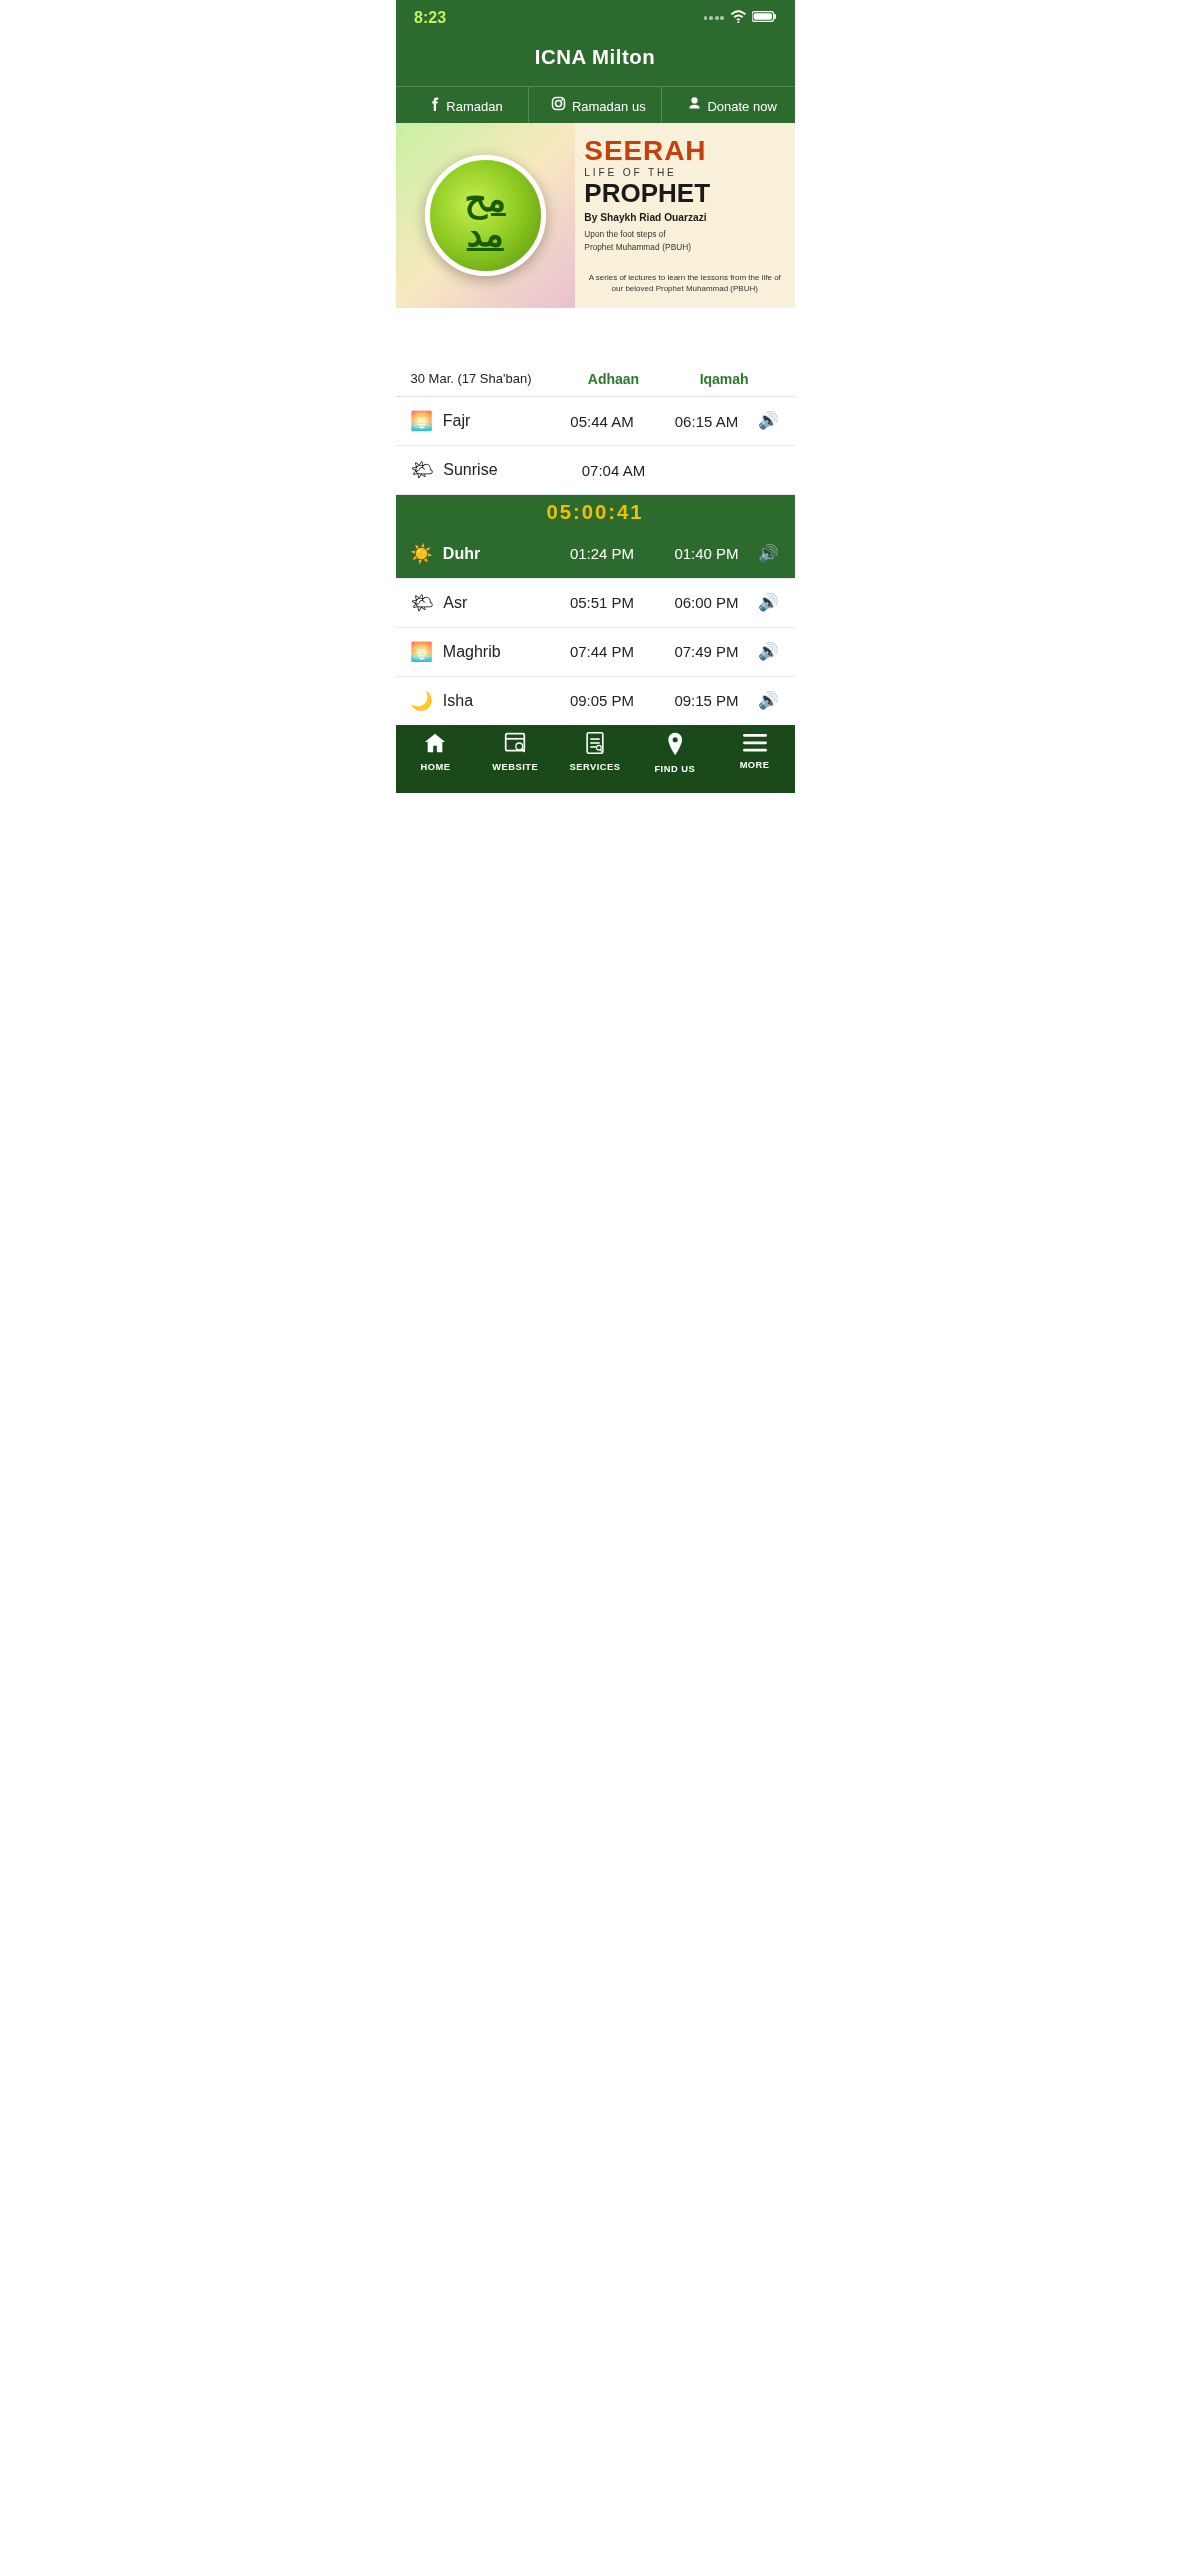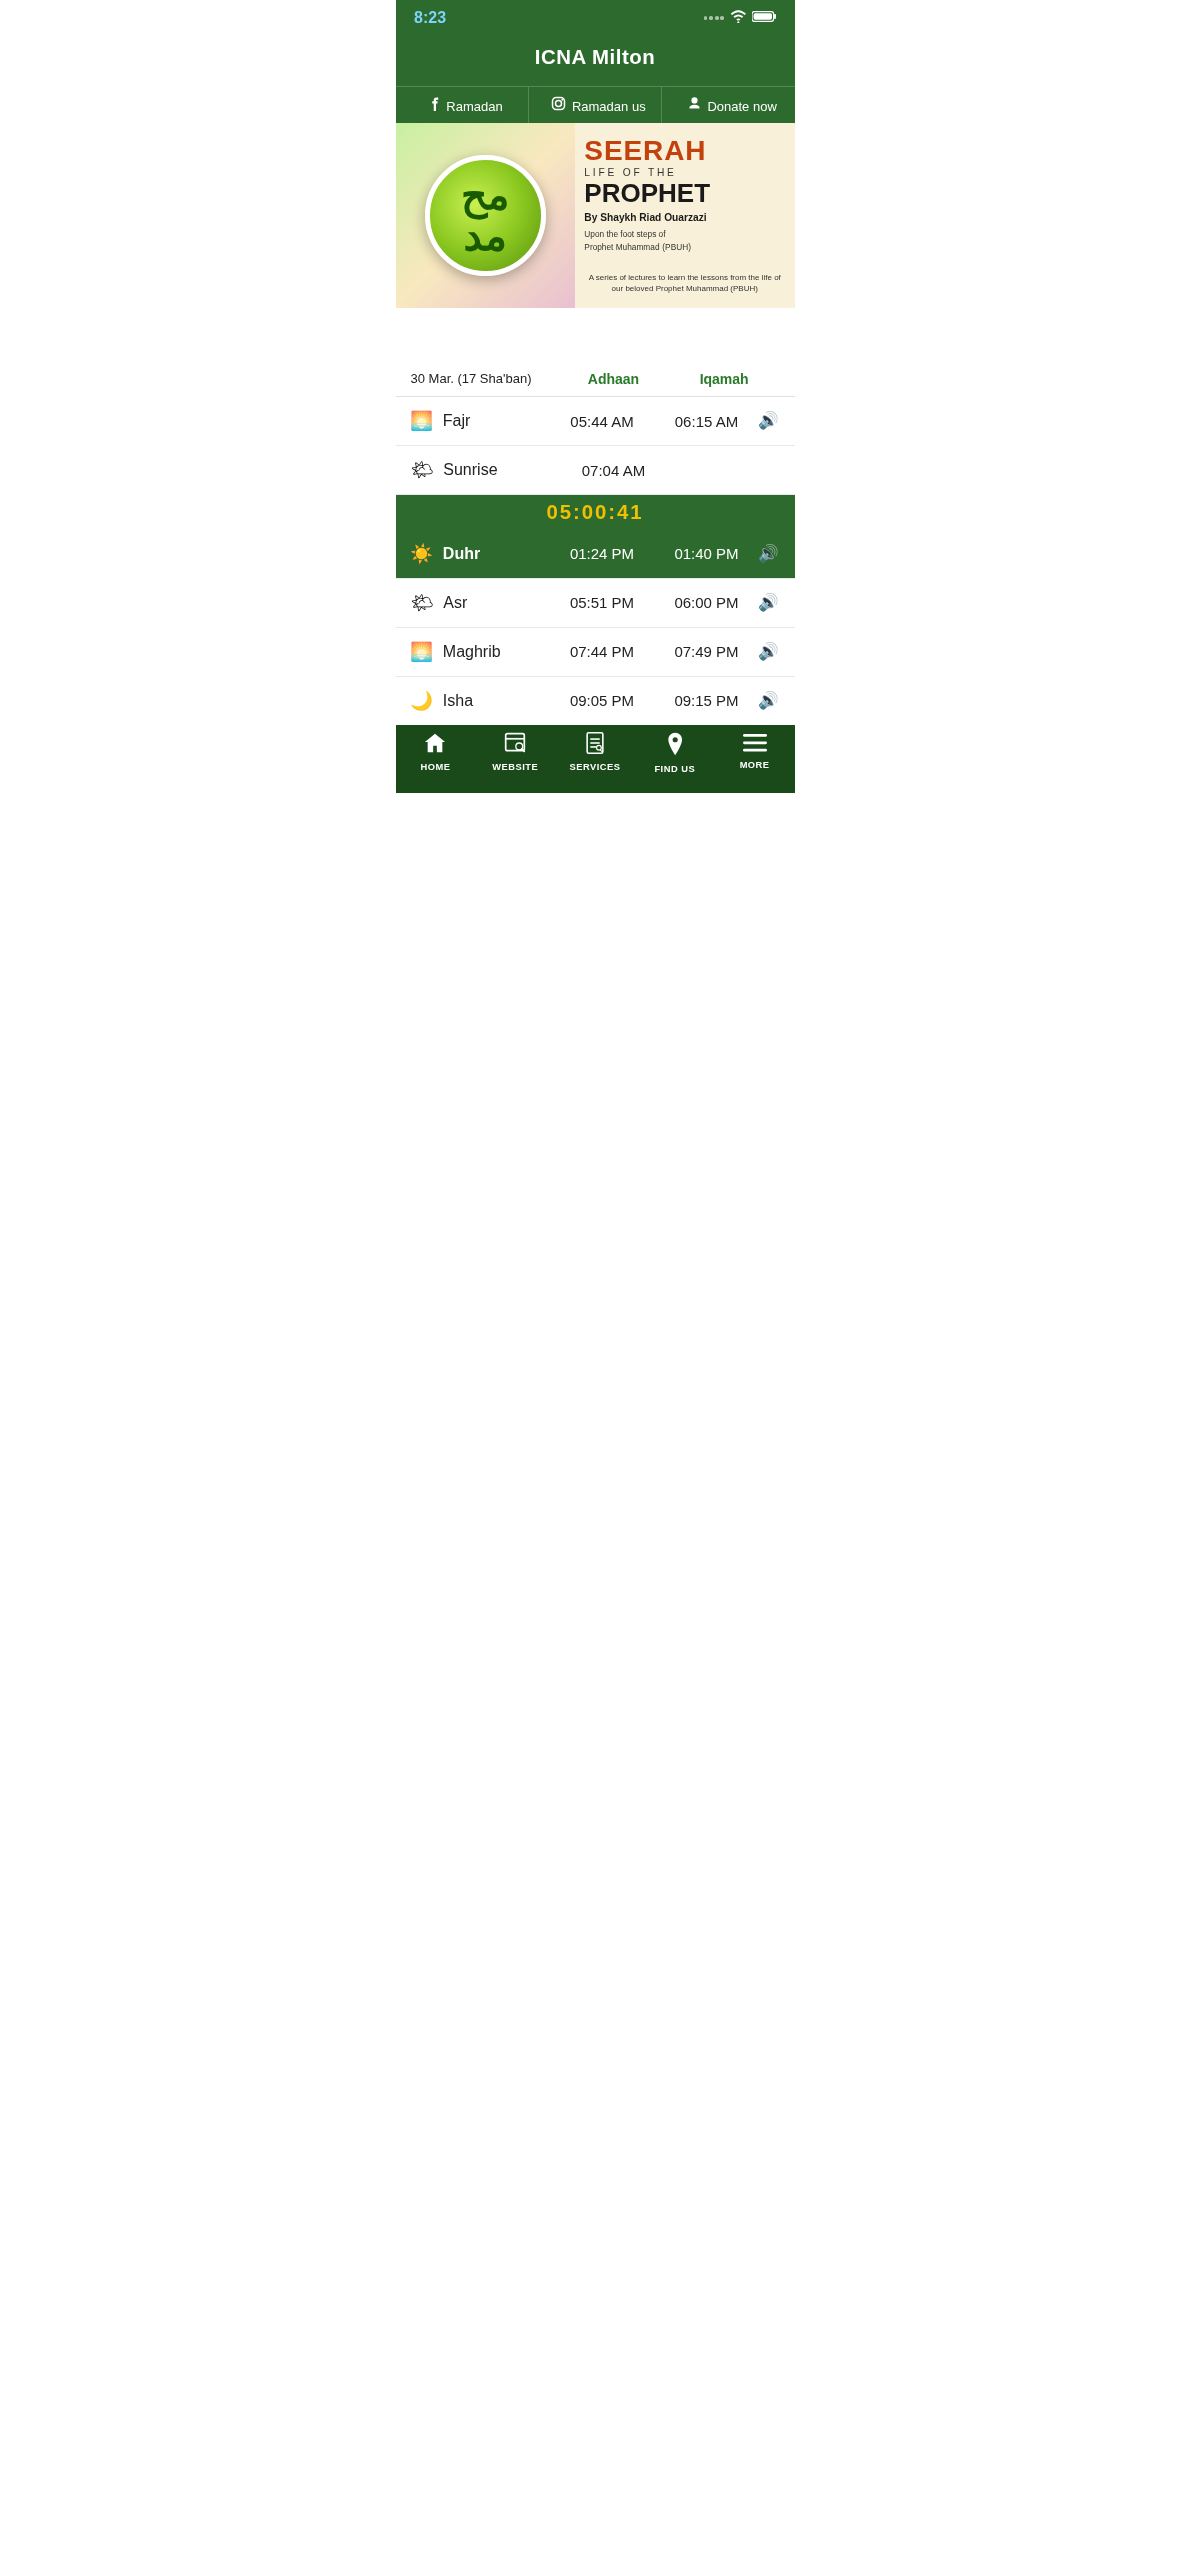--- a/index.html
+++ b/index.html
@@ -8,21 +8,21 @@
       font-family: -apple-system, BlinkMacSystemFont, 'Segoe UI', sans-serif;
       background: #fff;
       max-width: 399px;
       margin: 0 auto;
       overflow-x: hidden;
     }
 
     
     .status-bar {
       background: #2d6a2d;
-      color: #7dd3fc;
+      color: #bef264;
       display: flex;
       justify-content: space-between;
       align-items: center;
       padding: 9.3px 18.5px 5.6px;
       font-size: 16px;
       font-weight: 600;
       gap: 32px;
     }
     .status-icons {
       display: flex;
@@ -98,24 +98,25 @@
       border-radius: 50%;
       background: radial-gradient(circle at 40% 40%, #c8f050, #8bc820, #5a9010);
       border: 5.6px solid white;
       display: flex;
       align-items: center;
       justify-content: center;
       box-shadow: 0 3.7px 14px rgba(0,0,0,0.3);
     }
     .arabic-text {
       color: #1a5a00;
-      font-size: 41px;
+      font-size: 35px;
       font-weight: bold;
       text-align: center;
       line-height: 1;
+      text-decoration: underline;
     }
     .banner-right {
       width: 55%;
       background: #f8f0d8;
       padding: 11px 9.3px;
       display: flex;
       flex-direction: column;
       justify-content: center;
     }
     .seerah-title {

